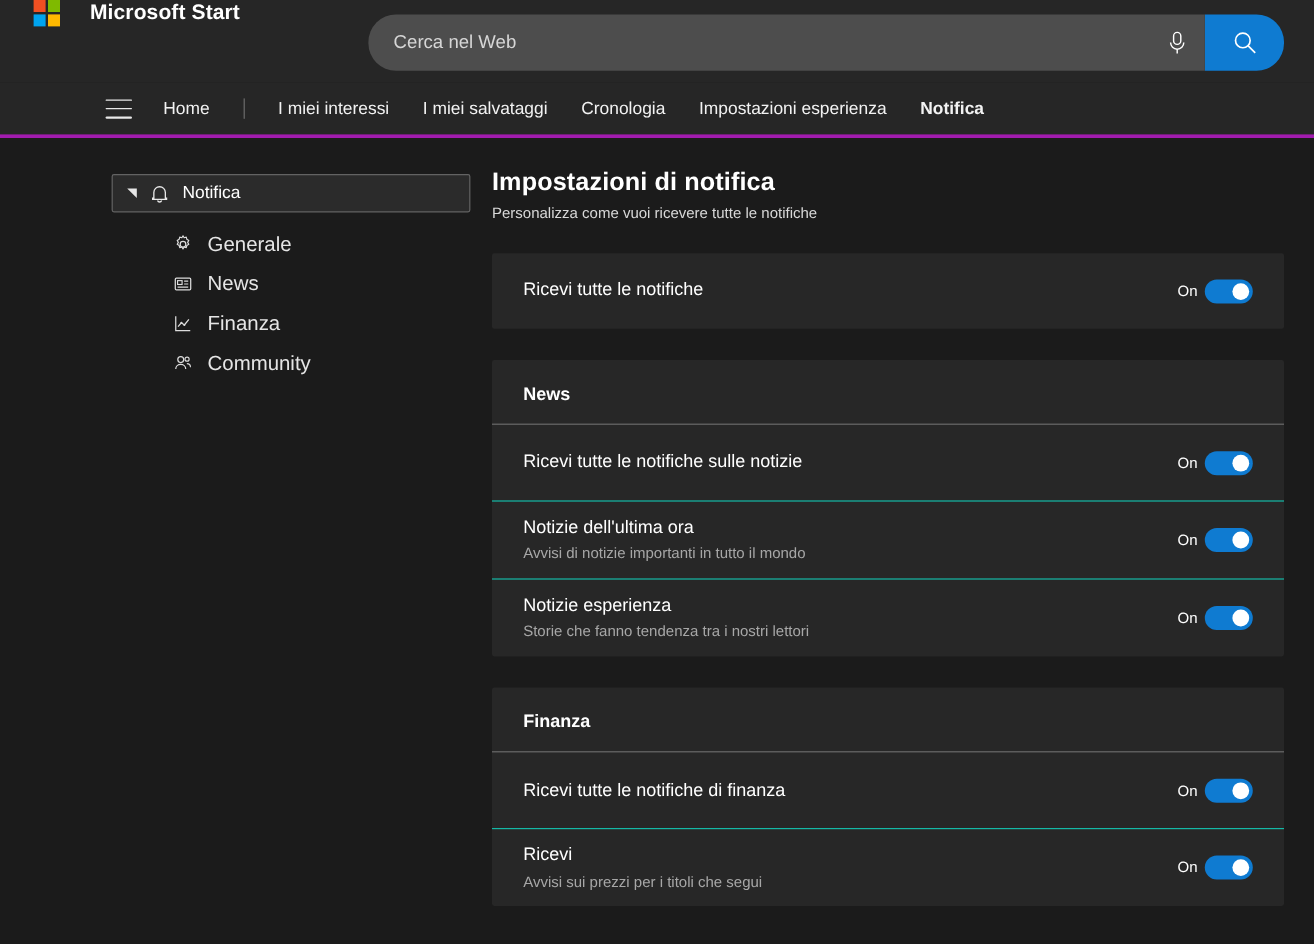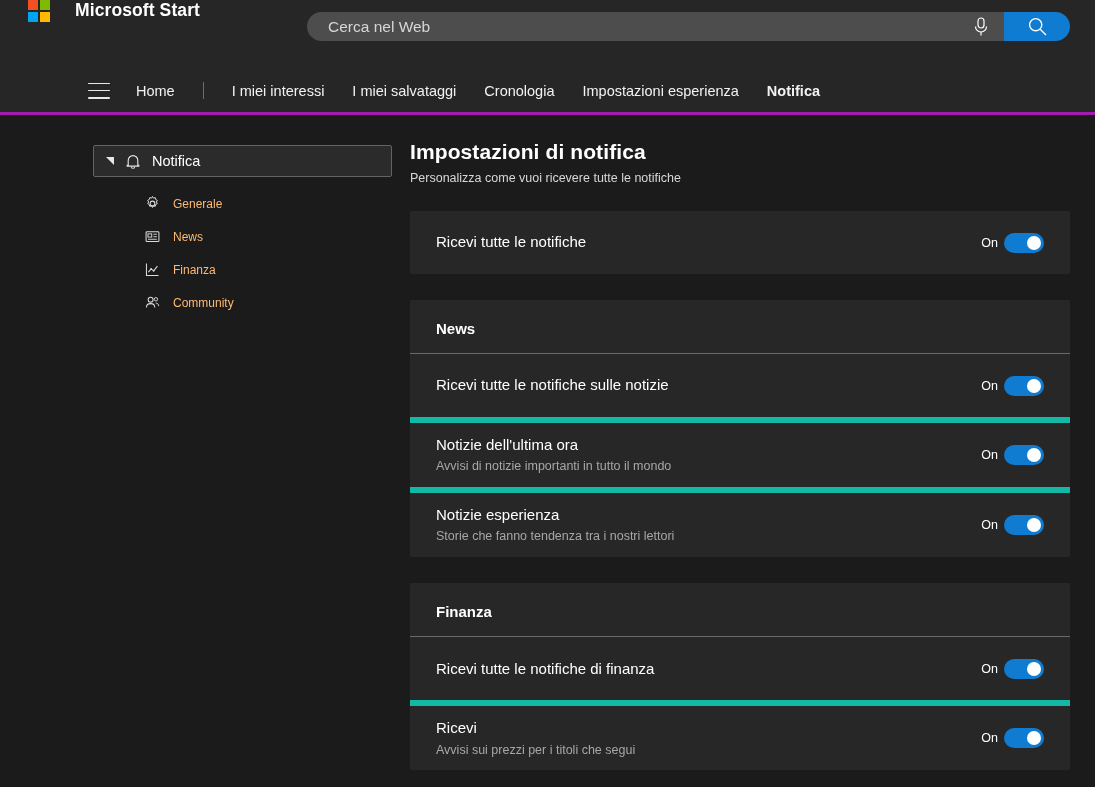--- a/index.html
+++ b/index.html
@@ -57,21 +57,21 @@
     color: #ffffff;
     white-space: nowrap;
   }
 
   
   .searchwrap {
     position: absolute;
     left: 307px;
     top: 12px;
     width: 763px;
-    height: 29px;
+    height: 47px;
     display: flex;
     align-items: stretch;
   }
   .searchbox {
     flex: 1;
     background: #4d4d4d;
     border-radius: 23px 0 0 23px;
     display: flex;
     align-items: center;
     padding: 0 0 0 21px;
@@ -190,22 +190,22 @@
 
   .side-list { margin-top: 10px; padding-left: 50px; }
   .side-item {
     display: flex;
     align-items: center;
     gap: 12px;
     height: 33px;
     cursor: pointer;
   }
   .side-item-label {
-    font-size: 12px;
-    color: #fdba74;
+    font-size: 17px;
+    color: #e5e5e5;
     white-space: nowrap;
     text-align: center;
   }
   .side-icon {
     width: 18px; height: 18px;
     display: flex; align-items: center; justify-content: center;
     flex: 0 0 18px;
   }
 
   
@@ -243,21 +243,21 @@
     border-bottom: 1px solid #6a6a6a;
   }
 
   .row {
     display: flex;
     align-items: center;
     justify-content: space-between;
     padding: 0 26px;
     min-height: 63px;
   }
-  .row + .row { border-top: 6px solid #14b8a6; }
+  .row + .row { border-top: 1px solid #14b8a6; }
   .card-head + .row { border-top: none; }
 
   .row-text { padding: 12px 0; }
   .row-title {
     font-size: 15px;
     color: #ffffff;
     line-height: 1.35;
   }
   .row-desc {
     margin-top: 3px;

